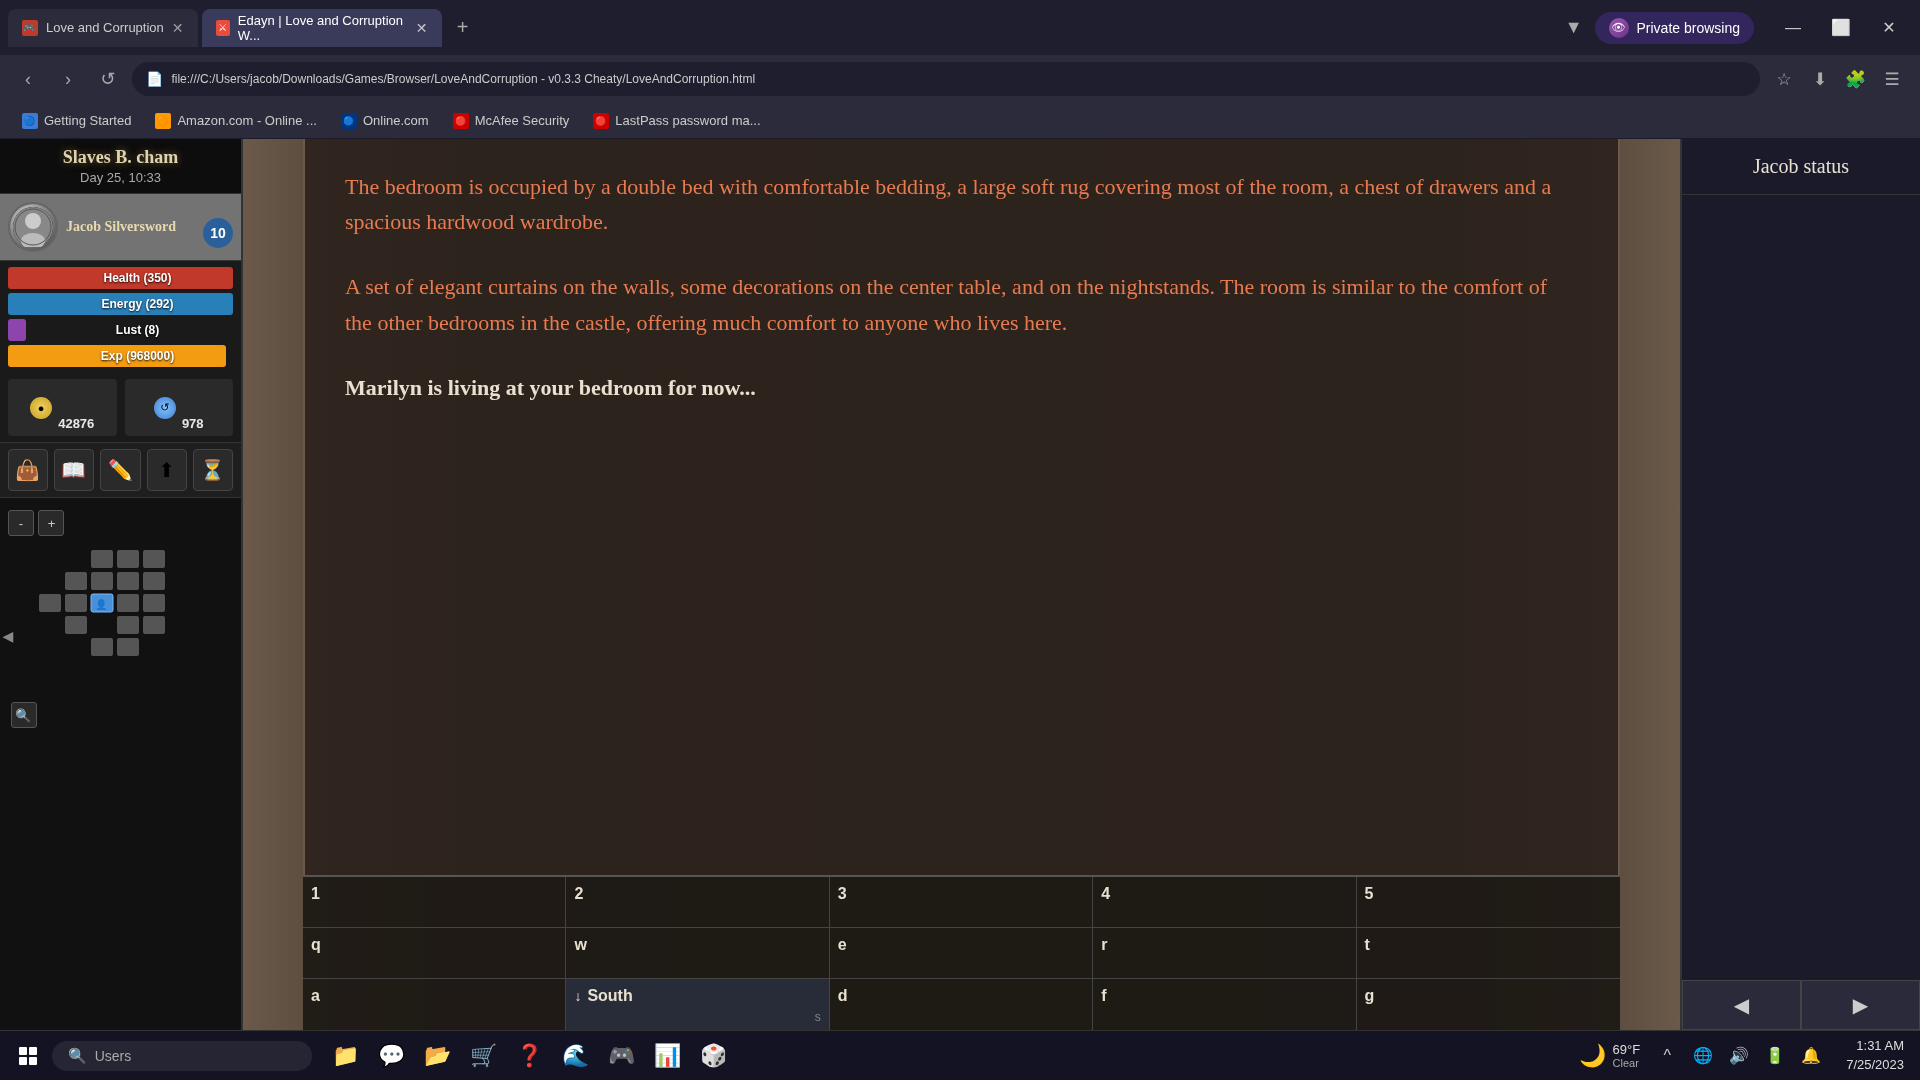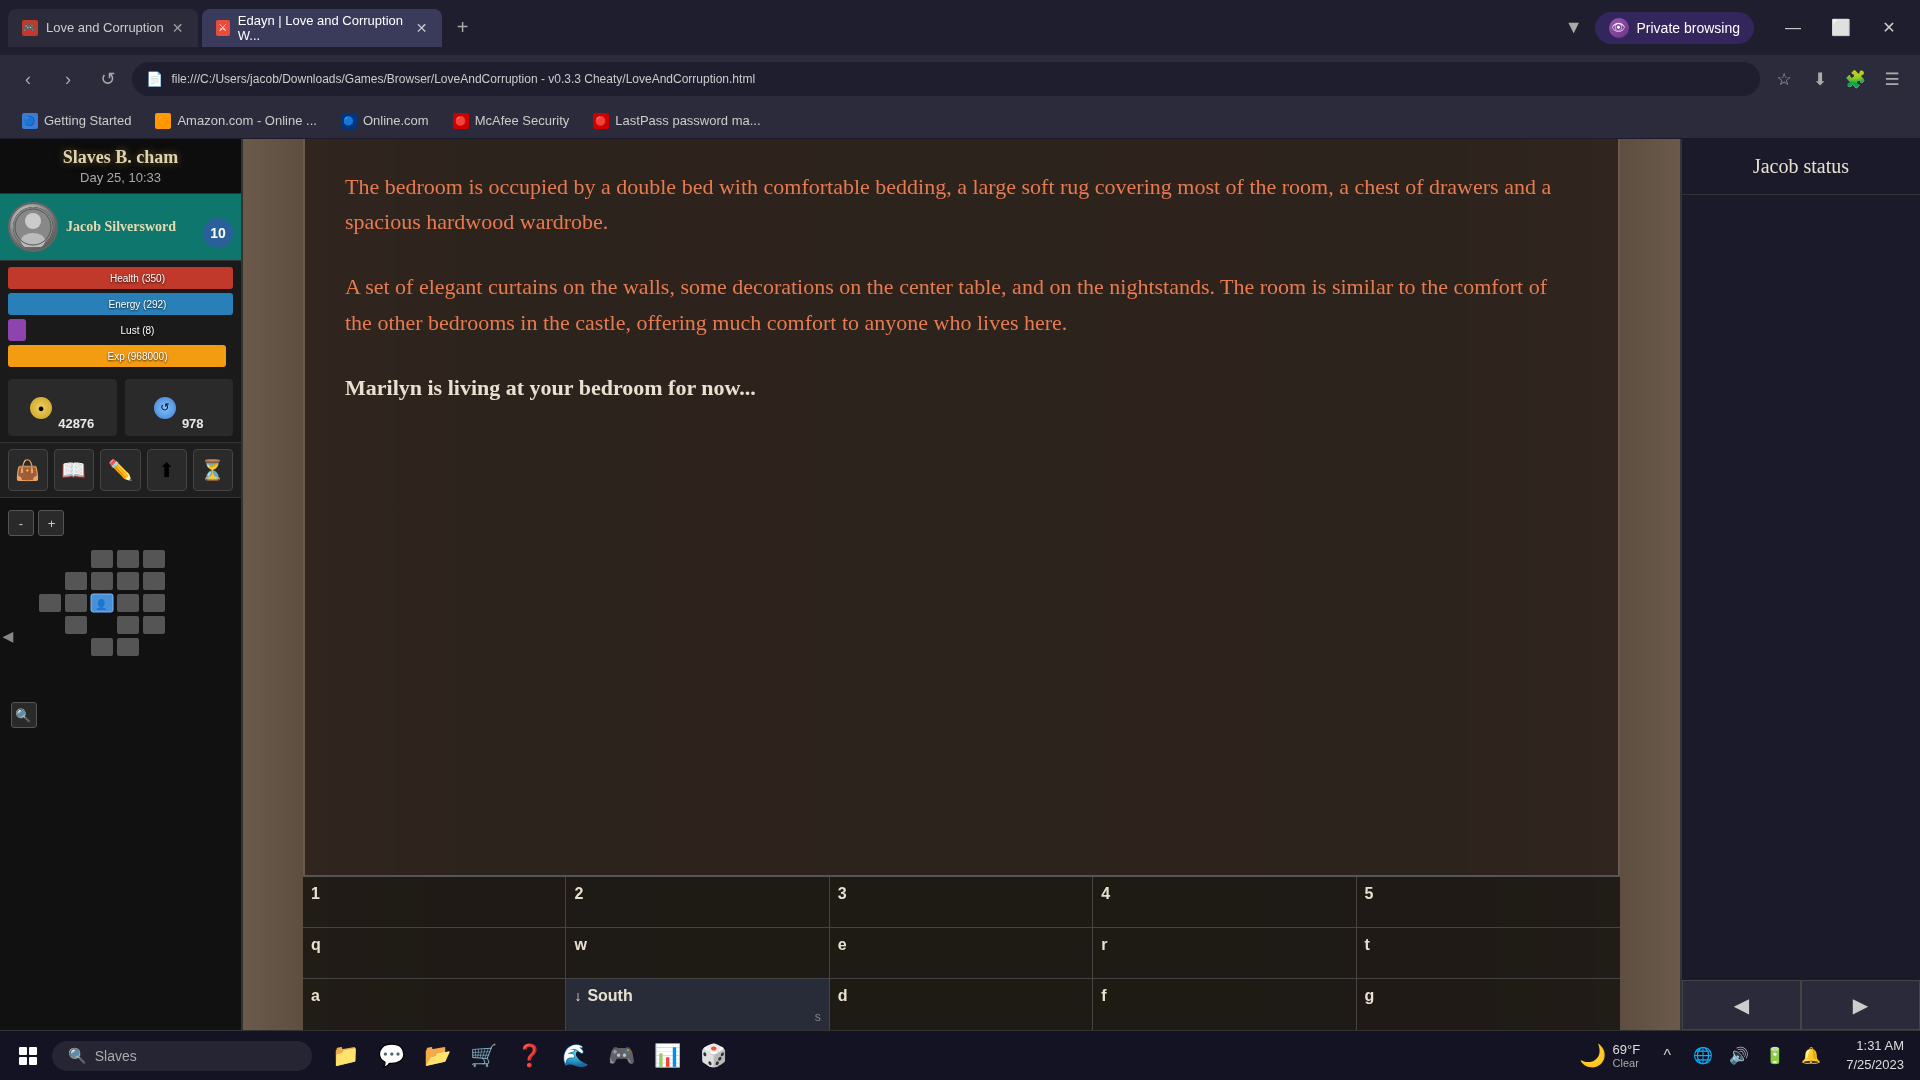--- a/index.html
+++ b/index.html
@@ -245,21 +245,21 @@
       color: #aaa;
       font-size: 13px;
       margin-top: 2px;
     }
 
     .character-section {
       display: flex;
       align-items: center;
       padding: 8px;
       gap: 8px;
-      background: #0f766e;
+      background: #737373;
       border-bottom: 1px solid #333;
     }
 
     .character-avatar {
       width: 50px;
       height: 50px;
       border-radius: 50%;
       background: radial-gradient(circle at 40% 35%, #f5f5f5, #888 50%, #333);
       border: 2px solid #666;
       display: flex;
@@ -318,22 +318,22 @@
     .stat-bar-fill {
       position: absolute;
       top: 0; left: 0;
       height: 100%;
       border-radius: 3px;
     }
 
     .stat-bar-label {
       position: relative;
       z-index: 1;
-      font-size: 10px;
-      font-weight: normal;
+      font-size: 12px;
+      font-weight: bold;
       color: #fff;
       text-shadow: 0 1px 2px rgba(0,0,0,0.9);
       padding-left: 34px;
     }
 
     .health-bar { }
     .health-fill { background: #c0392b; width: 100%; }
     .energy-bar { }
     .energy-fill { background: #2980b9; width: 100%; }
     .lust-bar { }
@@ -975,21 +975,21 @@
     <div class="start-icon">
       <div class="start-square"></div>
       <div class="start-square"></div>
       <div class="start-square"></div>
       <div class="start-square"></div>
     </div>
   </div>
 
   <div class="taskbar-search">
     <span class="taskbar-search-icon">🔍</span>
-    <span class="taskbar-search-text">Slaves</span>
+    <span class="taskbar-search-text">Users</span>
   </div>
 
   <div class="taskbar-apps">
     <div class="taskbar-app">📁</div>
     <div class="taskbar-app">💬</div>
     <div class="taskbar-app">📂</div>
     <div class="taskbar-app">🛒</div>
     <div class="taskbar-app">❓</div>
     <div class="taskbar-app">🌊</div>
     <div class="taskbar-app">🎮</div>

